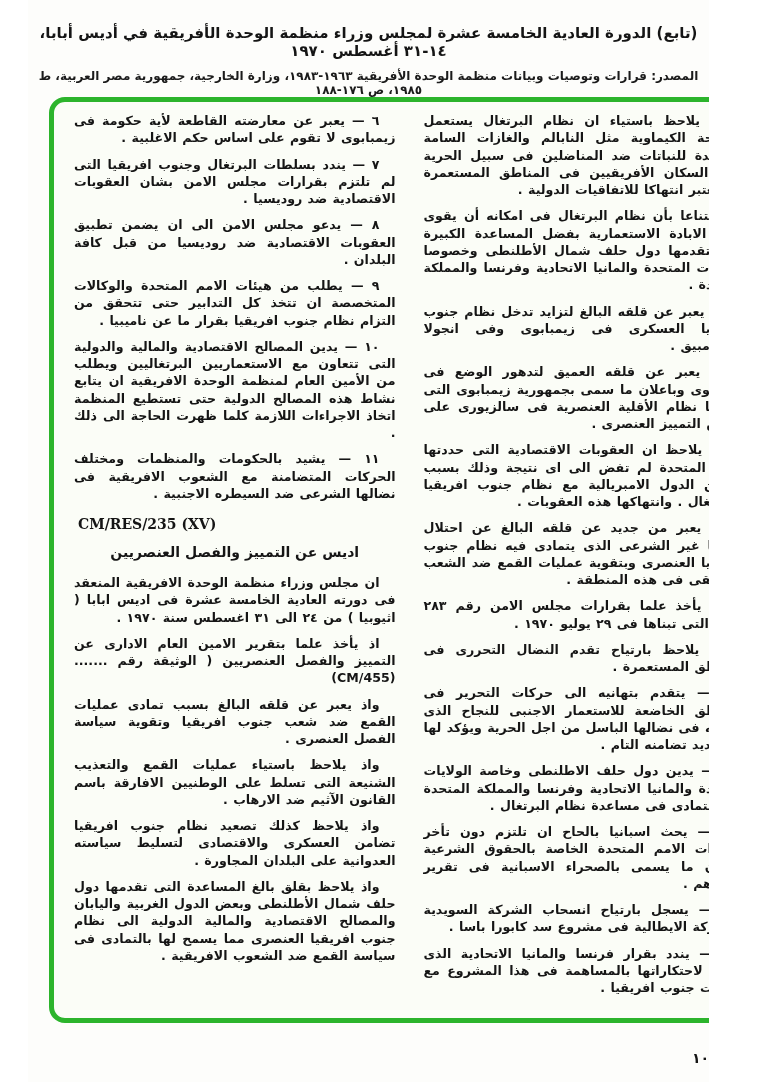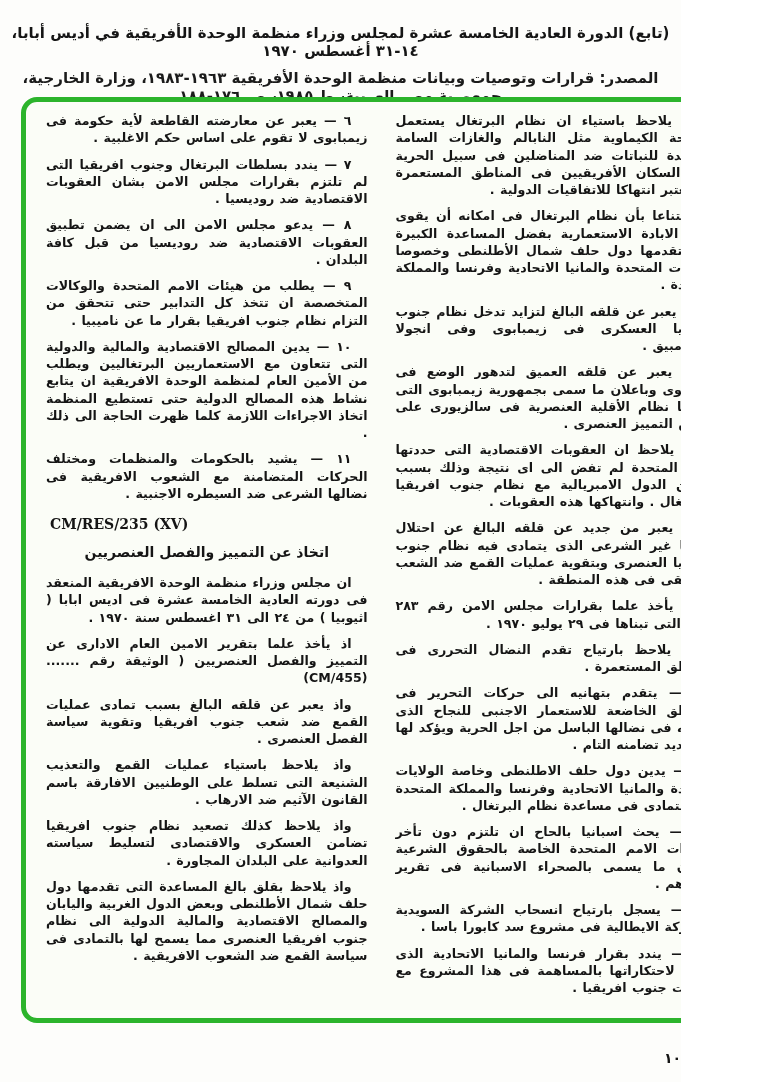--- a/index.html
+++ b/index.html
@@ -8,32 +8,33 @@
     background:#ffffff;
     font-family:"DejaVu Sans",sans-serif;
     -webkit-font-smoothing:antialiased;
   }
   .page{
     position:relative;
     width:681px;height:1082px;
     background:#fdfdfb;
     color:#151515;
     overflow:hidden;
+    margin-left:28px;
   }
   
   .header{
     position:absolute;top:24px;left:0;right:0;
     text-align:center;direction:rtl;
   }
   .header-line1{
     font-size:15px;font-weight:bold;
     letter-spacing:0.2px;
   }
   .header-line2{
-    font-size:15px;font-weight:bold;
+    font-size:12px;font-weight:bold;
     margin-top:9px;color:#1b1b1b;
   }
   
   .frame{
     position:absolute;
     left:21px;top:97px;
     width:721px;height:926px;
     box-sizing:border-box;
     border:5px solid #2cb42c;
     border-radius:16px;
@@ -114,21 +115,21 @@
 
     <div class="col col-left">
       <p>٦ — يعبر عن معارضته القاطعة لأية حكومة فى زيمبابوى لا تقوم على اساس حكم الاغلبية .</p>
       <p>٧ — يندد بسلطات البرتغال وجنوب افريقيا التى لم تلتزم بقرارات مجلس الامن بشان العقوبات الاقتصادية ضد روديسيا .</p>
       <p>٨ — يدعو مجلس الامن الى ان يضمن تطبيق العقوبات الاقتصادية ضد روديسيا من قبل كافة البلدان .</p>
       <p>٩ — يطلب من هيئات الامم المتحدة والوكالات المتخصصة ان تتخذ كل التدابير حتى تتحقق من التزام نظام جنوب افريقيا بقرار ما عن ناميبيا .</p>
       <p>١٠ — يدين المصالح الاقتصادية والمالية والدولية التى تتعاون مع الاستعماريين البرتغاليين ويطلب من الأمين العام لمنظمة الوحدة الافريقية ان يتابع نشاط هذه المصالح الدولية حتى تستطيع المنظمة اتخاذ الاجراءات اللازمة كلما ظهرت الحاجة الى ذلك .</p>
       <p>١١ — يشيد بالحكومات والمنظمات ومختلف الحركات المتضامنة مع الشعوب الافريقية فى نضالها الشرعى ضد السيطره الاجنبية .</p>
 
       <div class="docref">CM/RES/235 (XV)</div>
-      <div class="sec-title">اتخاذ عن التمييز والفصل العنصريين</div>
+      <div class="sec-title">اديس عن التمييز والفصل العنصريين</div>
 
       <p>ان مجلس وزراء منظمة الوحدة الافريقية المنعقد فى دورته العادية الخامسة عشرة فى اديس ابابا ( اثيوبيا ) من ٢٤ الى ٣١ اغسطس سنة ١٩٧٠ .</p>
       <p>اذ يأخذ علما بتقرير الامين العام الادارى عن التمييز والفصل العنصريين ( الوثيقة رقم ....... (CM/455)</p>
       <p>واذ يعبر عن قلقه البالغ بسبب تمادى عمليات القمع ضد شعب جنوب افريقيا وتقوية سياسة الفصل العنصرى .</p>
       <p>واذ يلاحظ باستياء عمليات القمع والتعذيب الشنيعة التى تسلط على الوطنيين الافارقة باسم القانون الآثيم ضد الارهاب .</p>
       <p>واذ يلاحظ كذلك تصعيد نظام جنوب افريقيا تضامن العسكرى والاقتصادى لتسليط سياسته العدوانية على البلدان المجاورة .</p>
       <p>واذ يلاحظ بقلق بالغ المساعدة التى تقدمها دول حلف شمال الأطلنطى وبعض الدول الغربية واليابان والمصالح الاقتصادية والمالية الدولية الى نظام جنوب افريقيا العنصرى مما يسمح لها بالتمادى فى سياسة القمع ضد الشعوب الافريقية .</p>
     </div>
 
   </div>

